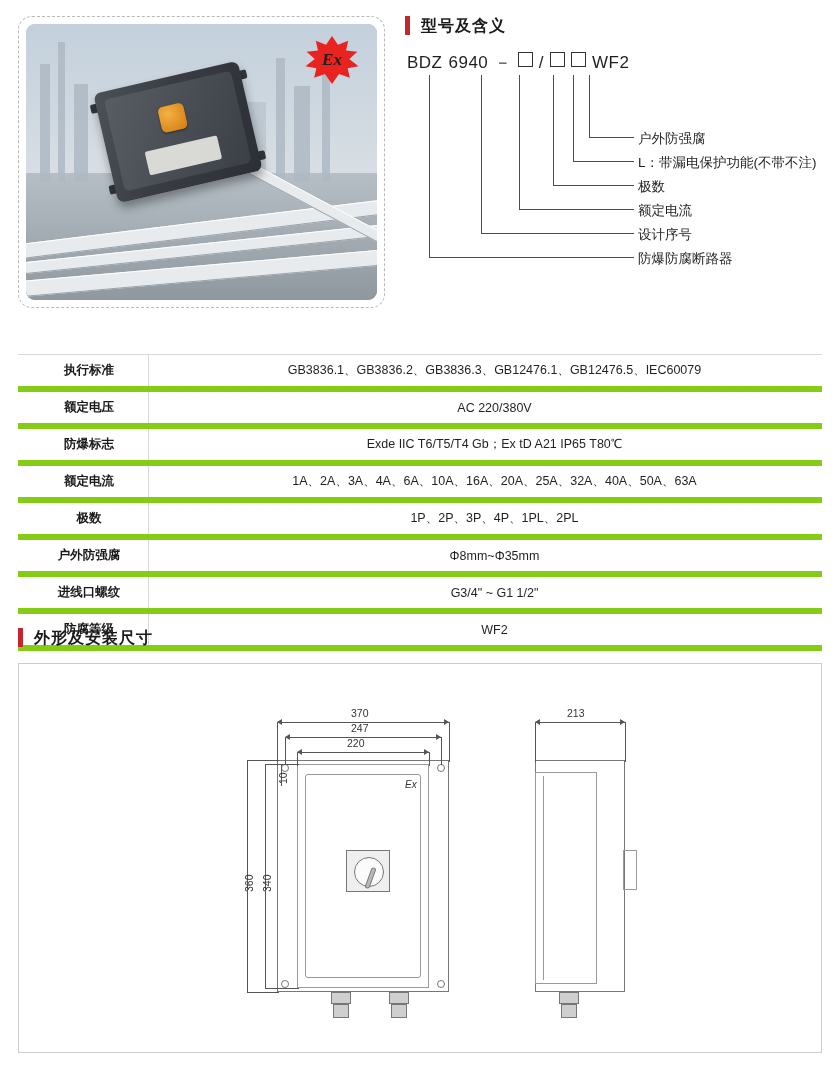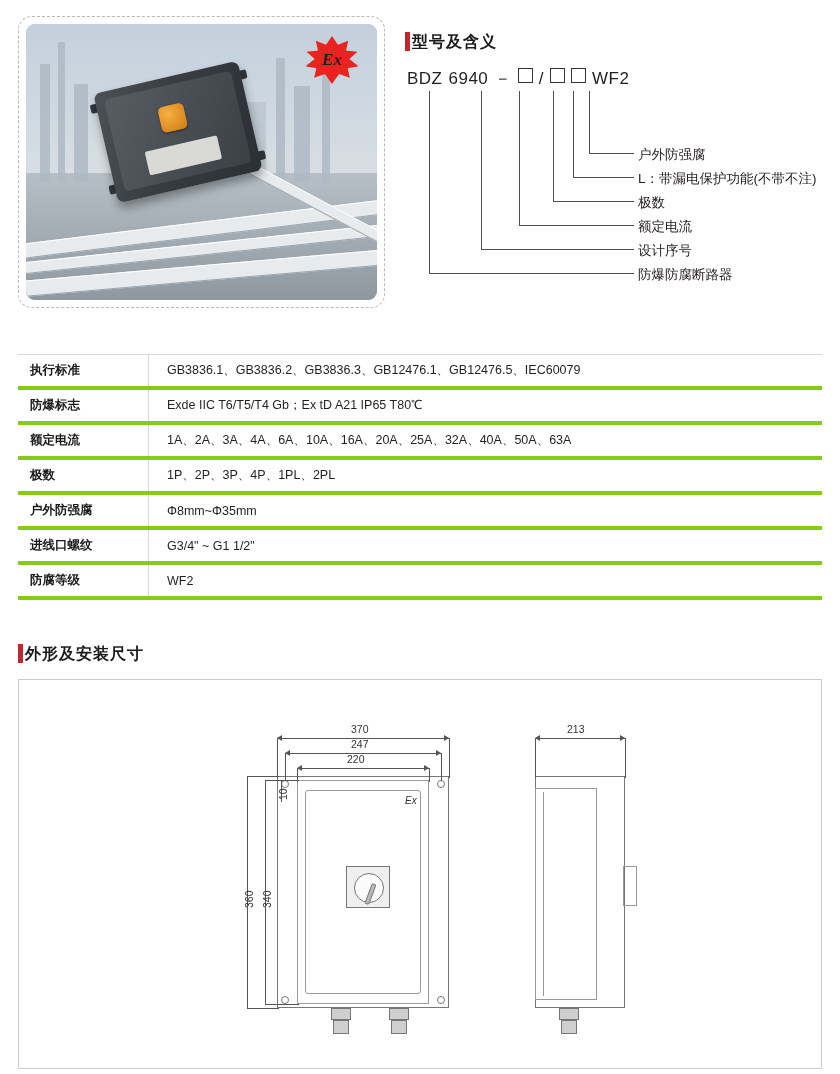--- a/index.html
+++ b/index.html
@@ -12,22 +12,21 @@
     background: #ffffff;
     font-family: "Liberation Sans", sans-serif;
     color: #231f20;
     position: relative;
     overflow: hidden;
   }
 
   
   .sec-head {
     display: flex;
-    gap: 2px;
-    margin-top: 16px;
+    gap: 11px;
   }
   .sec-bar {
     width: 5px;
     height: 19px;
     background: #c1272d;
     display: block;
   }
   .sec-title {
     font-size: 16px;
     font-weight: bold;
@@ -216,21 +215,21 @@
     left: 18px;
     top: 338px;
     width: 804px;
   }
   #param-table {
     margin-top: 16px;
     width: 804px;
     border-collapse: collapse;
     font-size: 12.5px;
   }
-  #param-table tr { border-bottom: 4px solid #84cc16; }
+  #param-table tr { border-bottom: 6px solid #84cc16; text-align: center; }
   #param-table tr:first-child { border-top: 1px solid #d8d8d8; }
   #param-table td {
     padding: 7px 0 7px 12px;
     vertical-align: middle;
   }
   #param-table td.k {
     width: 118px;
     font-weight: bold;
     color: #1a1a1a;
     border-right: 1px solid #d8d8d8;
@@ -423,20 +422,24 @@
 
 <div id="param-sec">
 
   <table id="param-table">
     <tbody>
       <tr>
         <td class="k">执行标准</td>
         <td class="v">GB3836.1、GB3836.2、GB3836.3、GB12476.1、GB12476.5、IEC60079</td>
       </tr>
       <tr>
+        <td class="k">额定电压</td>
+        <td class="v">AC 220/380V</td>
+      </tr>
+      <tr>
         <td class="k">防爆标志</td>
         <td class="v">Exde IIC T6/T5/T4 Gb；Ex tD A21 IP65 T80℃</td>
       </tr>
       <tr>
         <td class="k">额定电流</td>
         <td class="v">1A、2A、3A、4A、6A、10A、16A、20A、25A、32A、40A、50A、63A</td>
       </tr>
       <tr>
         <td class="k">极数</td>
         <td class="v">1P、2P、3P、4P、1PL、2PL</td>

